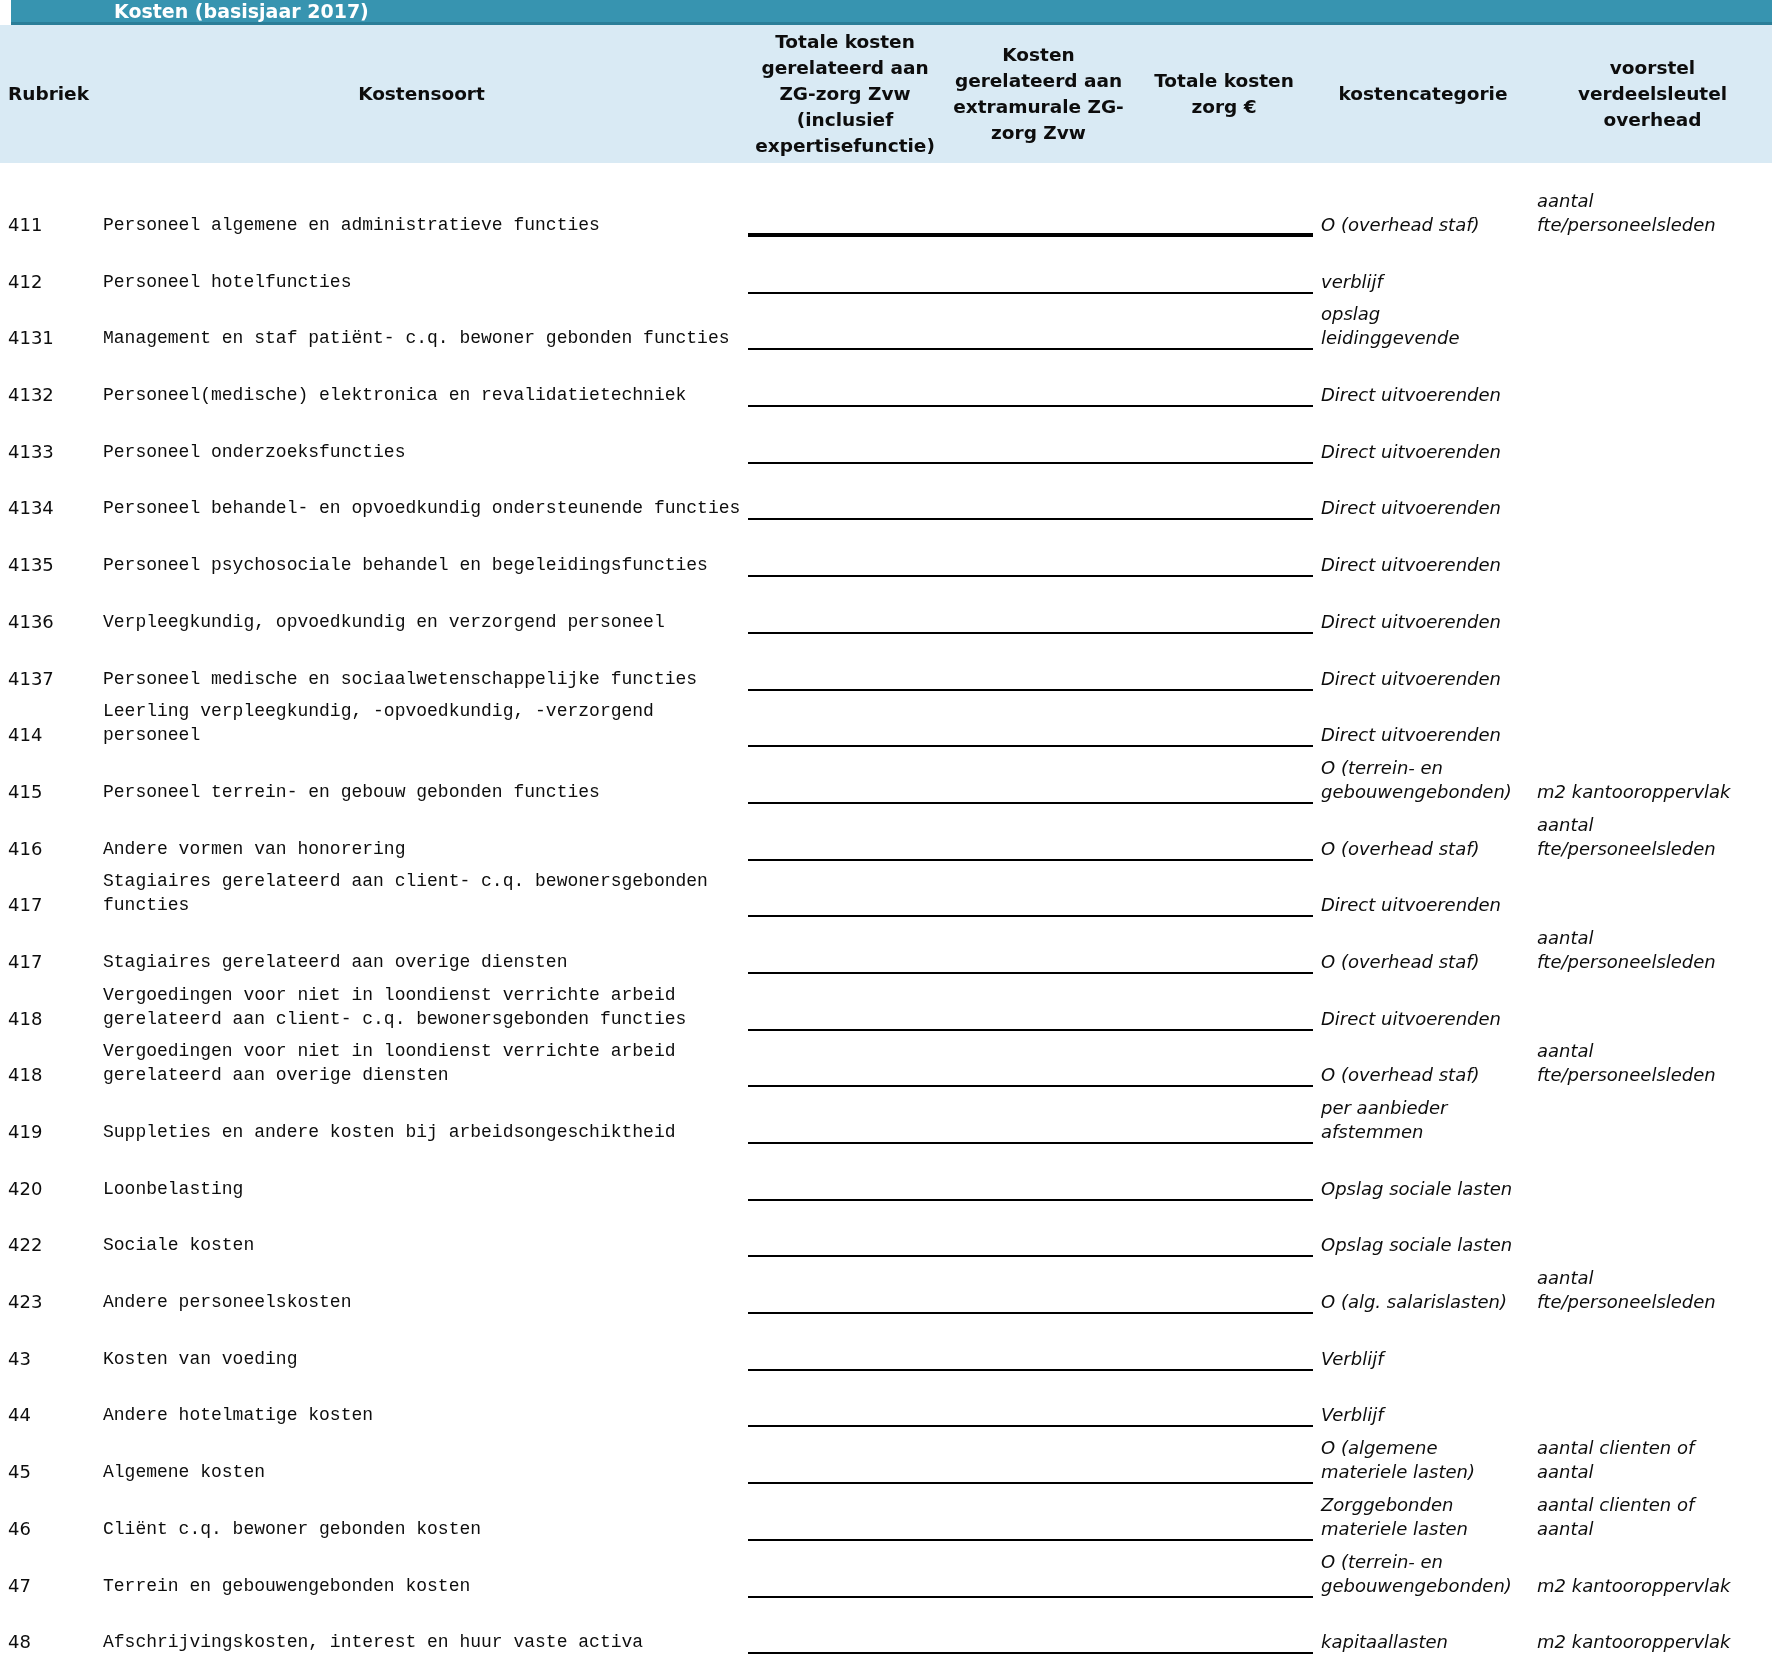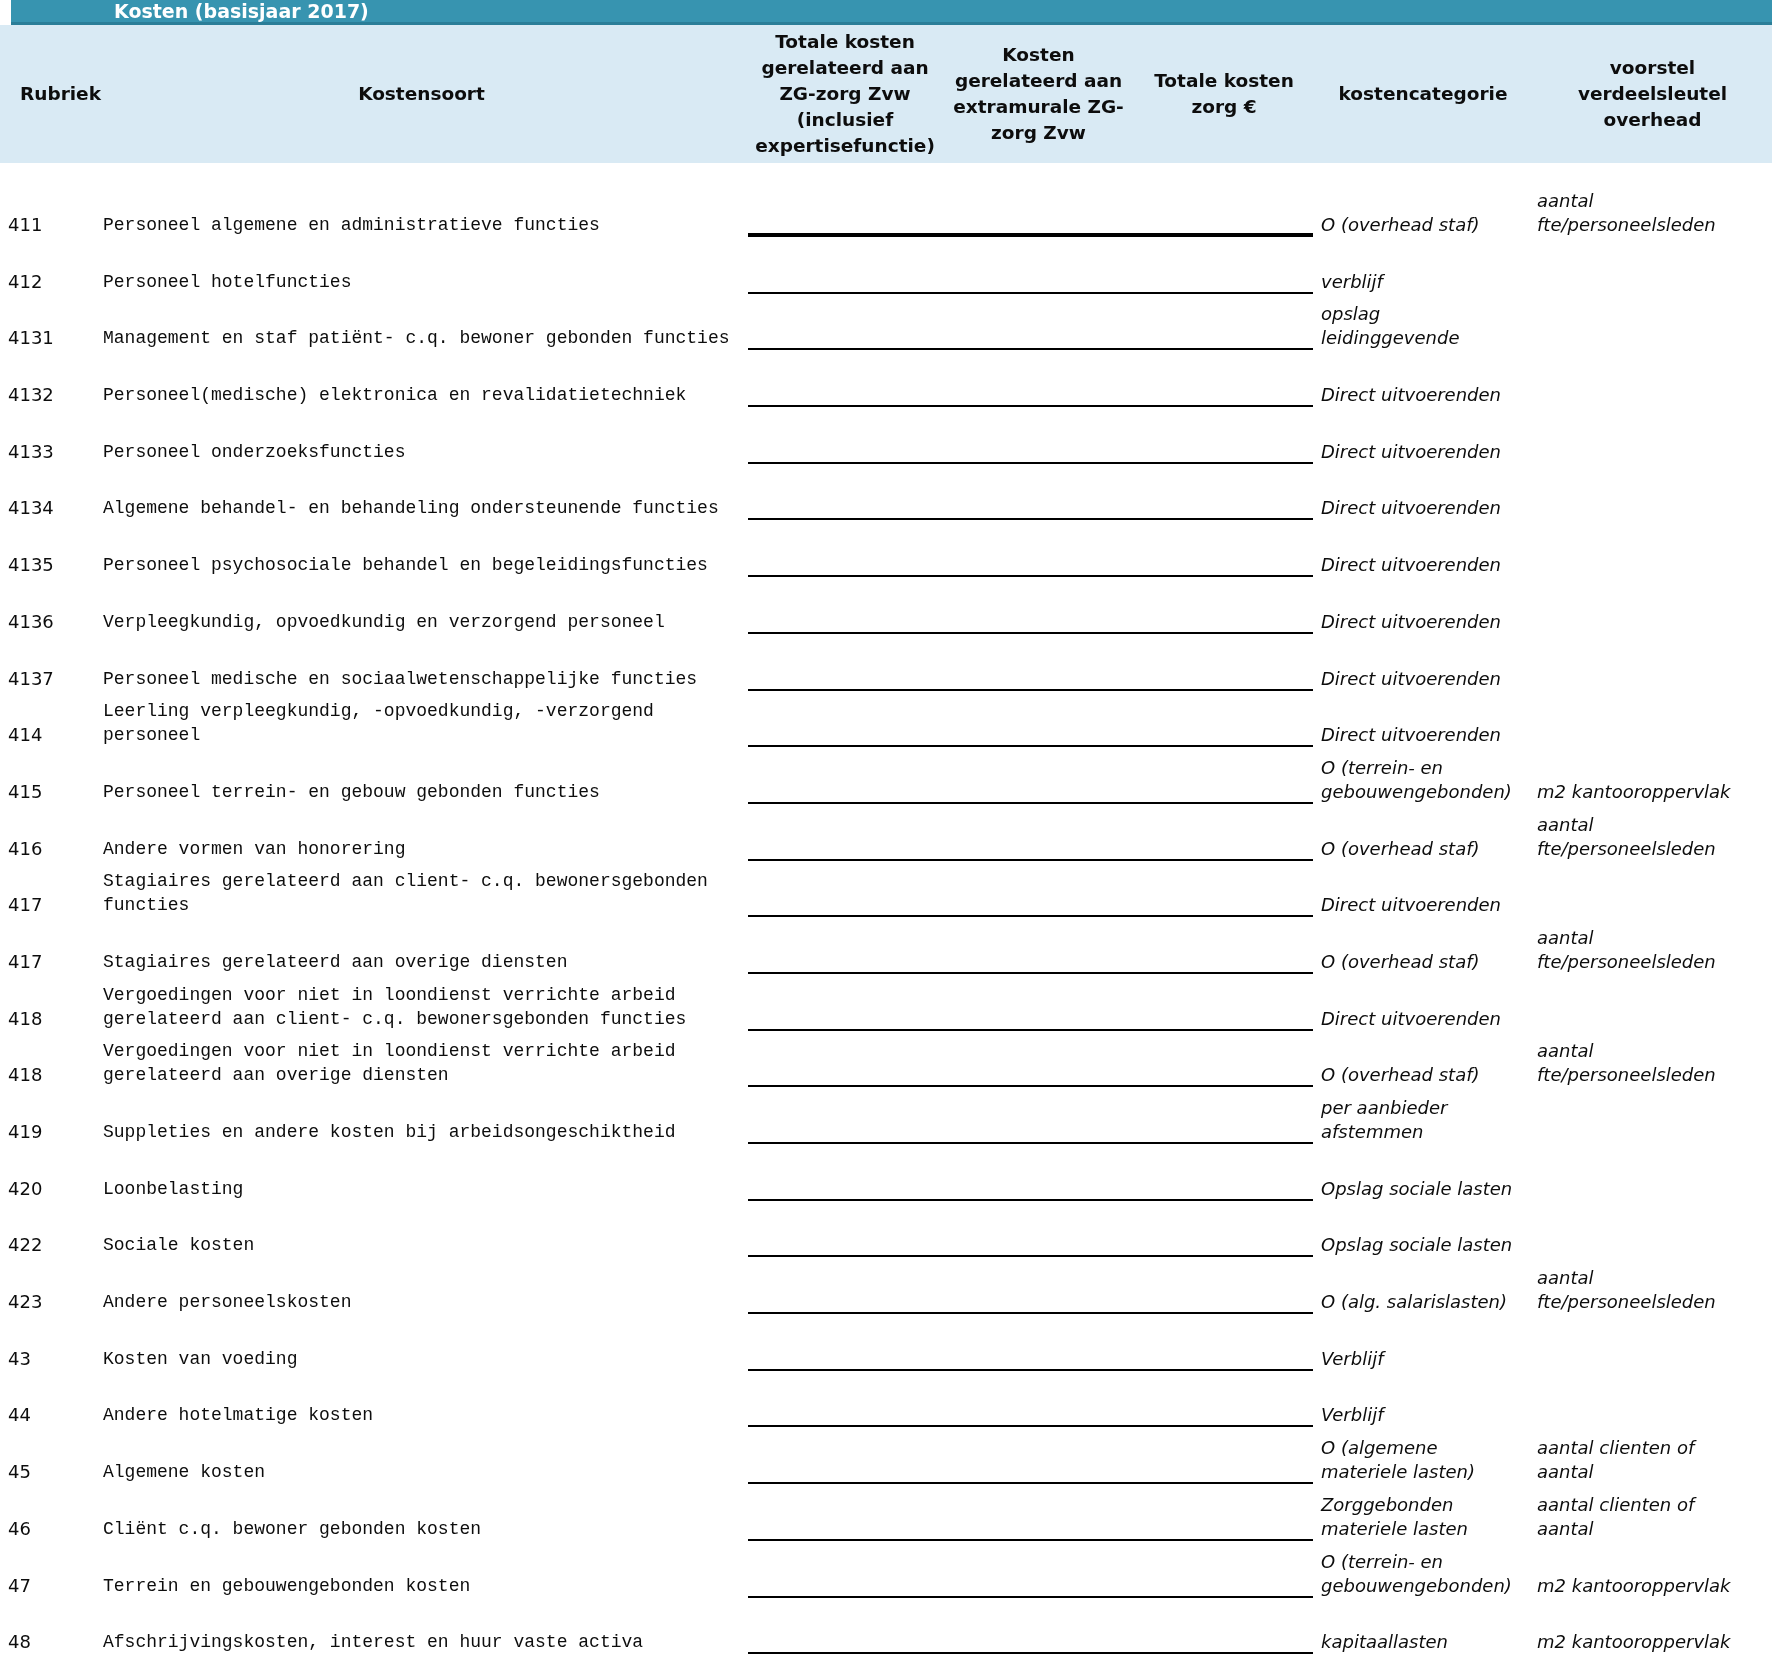--- a/index.html
+++ b/index.html
@@ -13,21 +13,21 @@
     display:flex;align-items:center;padding-left:103px;box-sizing:border-box;
     color:#fff;font-weight:bold;font-size:19px;margin-left:11px;
   }
   
   .thead{height:138px;background:#d9eaf4;display:flex;box-sizing:border-box;}
   .hc{
     display:flex;align-items:center;justify-content:center;text-align:center;
     font-weight:bold;font-size:18.5px;line-height:26px;white-space:pre-line;
     box-sizing:border-box;
   }
-  .w-rub{width:95px;justify-content:flex-start;text-align:left;padding-left:20px;}
+  .w-rub{width:95px;justify-content:flex-start;text-align:left;padding-left:8px;}
   .w-soort{width:653px;}
   .w-g1{width:194px;}
   .w-g2{width:193px;}
   .w-g3{width:178px;}
   .w-cat{width:220px;}
   .w-ovh{width:239px;}
   
   .row{display:flex;height:56.7px;align-items:flex-end;}
   .row.first{height:74px;}
   .cell{
@@ -118,21 +118,21 @@
     <div class="cell rub">4133</div>
     <div class="cell soort">Personeel onderzoeksfuncties</div>
     <div class="cell g hatchable"></div>
     <div class="cell g g2 hatchable"></div>
     <div class="cell g g3"></div>
     <div class="cell cat">Direct uitvoerenden</div>
     <div class="cell ovh"></div>
   </div>
       <div class="row">
     <div class="cell rub">4134</div>
-    <div class="cell soort">Algemene behandel- en behandeling ondersteunende functies</div>
+    <div class="cell soort">Personeel behandel- en opvoedkundig ondersteunende functies</div>
     <div class="cell g hatchable"></div>
     <div class="cell g g2 hatchable"></div>
     <div class="cell g g3"></div>
     <div class="cell cat">Direct uitvoerenden</div>
     <div class="cell ovh"></div>
   </div>
       <div class="row">
     <div class="cell rub">4135</div>
     <div class="cell soort">Personeel psychosociale behandel en begeleidingsfuncties</div>
     <div class="cell g hatchable"></div>

